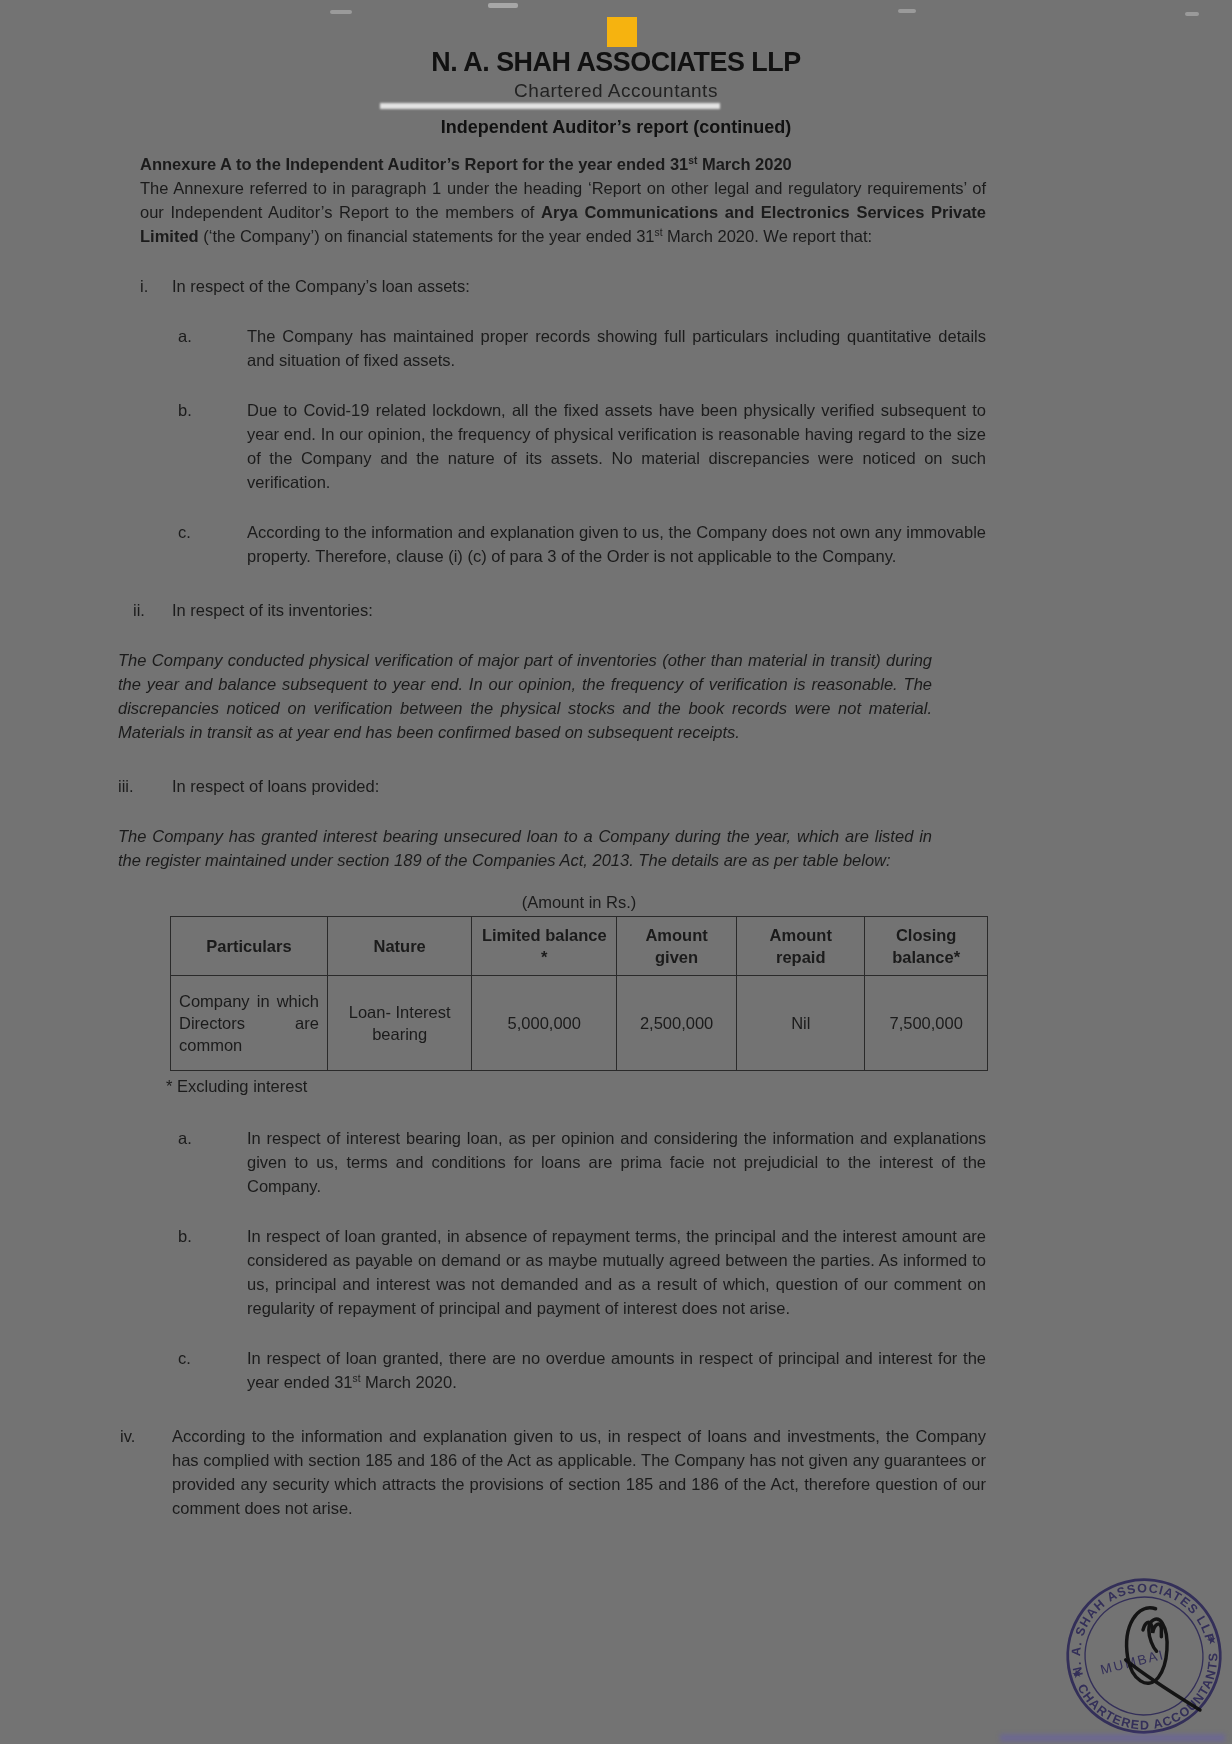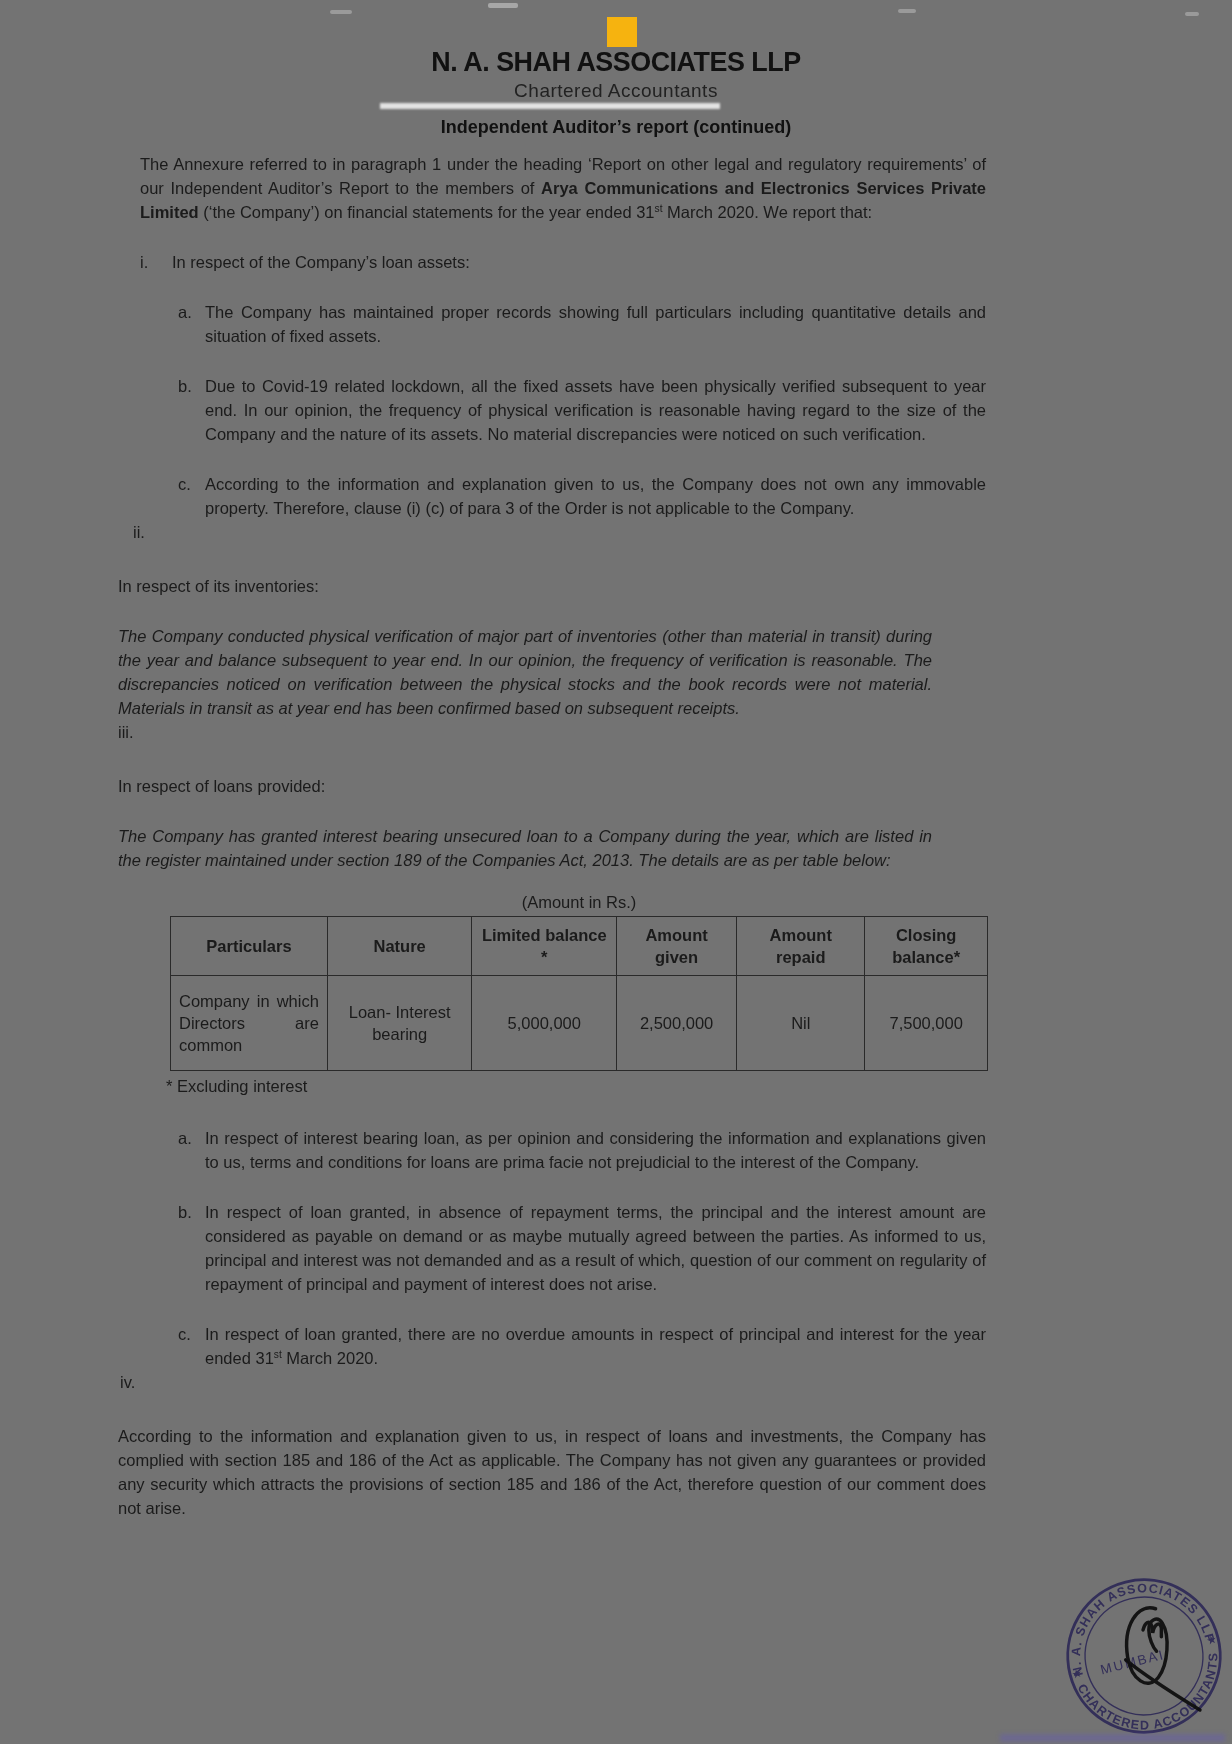--- a/index.html
+++ b/index.html
@@ -52,22 +52,22 @@
   .roman-row{display:flex;align-items:flex-start;}
   .roman-marker{flex:0 0 54px;}
   .sec-i  .roman-marker{padding-left:22px;box-sizing:border-box;}
   .sec-ii .roman-marker{padding-left:15px;box-sizing:border-box;}
   .sec-iii .roman-marker{padding-left:0;box-sizing:border-box;}
   .sec-iv .roman-marker{padding-left:2px;box-sizing:border-box;}
   .roman-text{flex:1;text-align:justify;}
   .sec-body{width:814px;text-align:justify;font-style:italic;}
   .sub-item{display:flex;margin-left:60px;width:808px;}
   .sub-marker{flex:0 0 27px;}
-  .sub-text{flex:1;text-align:justify;}
-  .mt-26{margin-top:26px;} .mt-28{margin-top:28px;} .mt-30{flex-direction:column;}
+  .sub-text{flex:1;text-align:justify;margin-left:42px;}
+  .mt-26{margin-top:26px;} .mt-28{margin-top:28px;} .mt-30{margin-top:30px;}
   
   .table-caption{margin:18px 0 2px 52px;width:818px;text-align:center;}
   table.loan-table{
     margin-left:52px;width:818px;border-collapse:collapse;
     font-size:16.5px;line-height:22px;table-layout:fixed;padding-left:36px;
   }
   table.loan-table th,table.loan-table td{
     border:1.8px solid #2a2a2a;padding:5px 8px;vertical-align:middle;
   }
   table.loan-table th{font-weight:700;text-align:center;height:48px;}
@@ -90,20 +90,21 @@
   <div class="artifact a4"></div>
 
   <div class="logo-square" style="background:#F6B30F;"></div>
   <div class="firm-name">N. A. SHAH ASSOCIATES LLP</div>
   <div class="firm-type">Chartered Accountants</div>
   <div class="subtitle-smudge"></div>
   <div class="report-title">Independent Auditor’s report (continued)</div>
 
   <div id="content">
 
+    <div class="annexure-heading"><span>Annexure A to the Independent Auditor’s Report for the year ended 31</span><sup>st</sup><span> March 2020</span></div>
 
     <div class="intro"><span>The Annexure referred to in paragraph 1 under the heading ‘Report on other legal and regulatory requirements’ of our Independent Auditor’s Report to the members of </span><span style="font-weight: 700;">Arya Communications and Electronics Services Private Limited</span><span> (‘the Company’) on financial statements for the year ended 31</span><sup>st</sup><span> March 2020. We report that:</span></div>
 
     <div class="roman-row sec-i mt-26">
       <div class="roman-marker">i.</div>
       <div class="roman-text">In respect of the Company’s loan assets:</div>
     </div>
     <div class="sub-item mt-26">
       <div class="sub-marker">a.</div>
       <div class="sub-text">The Company has maintained proper records showing full particulars including quantitative details and situation of fixed assets.</div>

